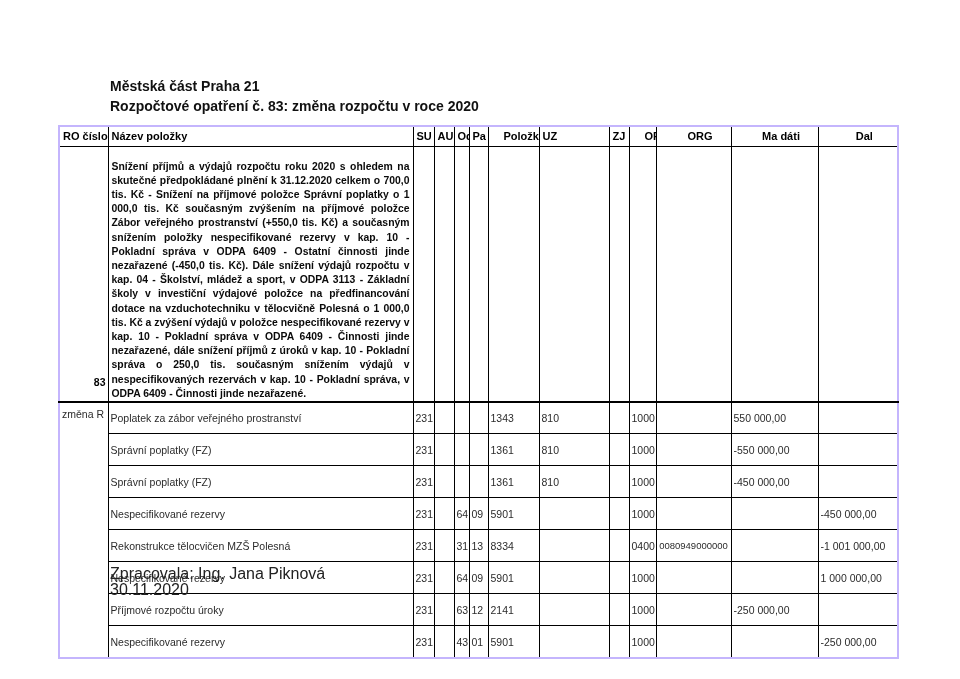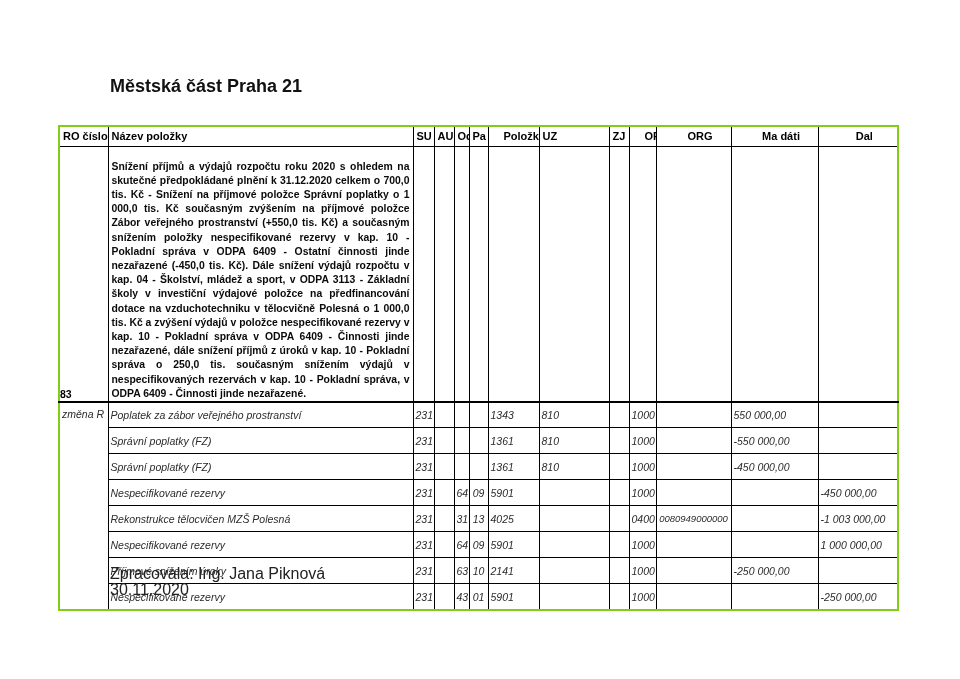--- a/index.html
+++ b/index.html
@@ -1,63 +1,64 @@
 <!DOCTYPE html>
 <html><head>
 <meta charset="utf-8">
 <style>
   html, body { margin:0; padding:0; }
   body {
     width:960px; height:679px; background:#ffffff; overflow:hidden;
     font-family:"Liberation Sans", sans-serif; color:#000; position:relative;
   }
   .page-title-block { position:absolute; left:110px; top:76px; }
-  .page-title-block div { font-weight:bold; font-size:18px; line-height:20px; color:#111; }
+  .page-title-block div { font-weight:bold; font-size:14px; line-height:20px; color:#111; }
 
   table.ro-table {
     position:absolute; left:58px; top:125px; width:839px;
     border-collapse:collapse; table-layout:fixed;
-    border:2px solid #84cc16;
+    border:2px solid #c4b5fd;
   }
   .ro-table th, .ro-table td {
     border:1px solid #000; padding:0 2px; overflow:hidden;
     font-size:10.5px; vertical-align:middle; white-space:nowrap;
   }
   tr.header-row { height:20px; }
   tr.header-row th { font-weight:bold; font-size:11px; text-align:left; padding-left:3px; color:#000; }
   tr.header-row th.ctr { text-align:center; padding-left:15px; }
 
   tr.desc-row { height:233px; }
   tr.desc-row td { border-bottom:2px solid #000; }
   td.desc-ro {
-    vertical-align:bottom; font-weight:bold;
-    padding:0 2px 1px 0; color:#000;
+    vertical-align:bottom; text-align:right; font-weight:bold;
+    padding:0 2px 13px 0; color:#000;
   }
   td.desc-text {
     vertical-align:top; text-align:justify; font-weight:bold;
     font-size:10.4px; line-height:14.2px; padding:13px 3px 0 3px;
     white-space:normal; color:#0a0a0a;margin-top:48px;
   }
 
-  tr.data-row { height:26px;font-style:italic; }
+  tr.data-row { height:32px; }
   tr.data-row td { color:#2b2b2b; }
   td.ro-group { vertical-align:top; padding:5px 2px 0 2px; color:#2b2b2b; }
   .lft { text-align:left; padding-left:3px; }
-  .ctr { text-align:center; }
+  .ctr { text-align:left; }
   .num { text-align:left; padding-right:4px; }
   td.org-cell { text-align:center; font-size:9.5px; padding:0 1px; }
 
   .footer-block { position:absolute; left:110px; top:566px; }
   .footer-block div { font-size:16px; line-height:16px; color:#222; }
 </style>
 </head>
 <body>
 
 <div class="page-title-block">
   <div>Městská část Praha 21</div>
+  <div>Rozpočtové opatření č. 83: změna rozpočtu v roce 2020</div>
 </div>
 
 <table class="ro-table">
   <colgroup>
     <col style="width:49px">
       <col style="width:305px">
       <col style="width:21px">
     <col style="width:20px">
       <col style="width:15px">
       <col style="width:19px">
@@ -156,48 +157,48 @@
     <td class="org-cell"></td>
     <td class="num"></td>
     <td class="num">-450 000,00</td>
   </tr>
       <tr class="data-row">
     <td class="lft">Rekonstrukce tělocvičen MZŠ Polesná</td>
     <td class="ctr">231</td>
     <td class="ctr"></td>
     <td class="ctr">31</td>
     <td class="ctr">13</td>
-    <td class="num">4025</td>
+    <td class="num">8334</td>
     <td class="num"></td>
     <td></td>
     <td class="lft">0400</td>
     <td class="org-cell">0080949000000</td>
     <td class="num"></td>
-    <td class="num">-1 003 000,00</td>
+    <td class="num">-1 001 000,00</td>
   </tr>
       <tr class="data-row">
     <td class="lft">Nespecifikované rezervy</td>
     <td class="ctr">231</td>
     <td class="ctr"></td>
     <td class="ctr">64</td>
     <td class="ctr">09</td>
     <td class="num">5901</td>
     <td class="num"></td>
     <td></td>
     <td class="lft">1000</td>
     <td class="org-cell"></td>
     <td class="num"></td>
     <td class="num">1 000 000,00</td>
   </tr>
       <tr class="data-row">
-    <td class="lft">Příjmové snížením úroky</td>
+    <td class="lft">Příjmové rozpočtu úroky</td>
     <td class="ctr">231</td>
     <td class="ctr"></td>
     <td class="ctr">63</td>
-    <td class="ctr">10</td>
+    <td class="ctr">12</td>
     <td class="num">2141</td>
     <td class="num"></td>
     <td></td>
     <td class="lft">1000</td>
     <td class="org-cell"></td>
     <td class="num">-250 000,00</td>
     <td class="num"></td>
   </tr>
       <tr class="data-row">
     <td class="lft">Nespecifikované rezervy</td>

